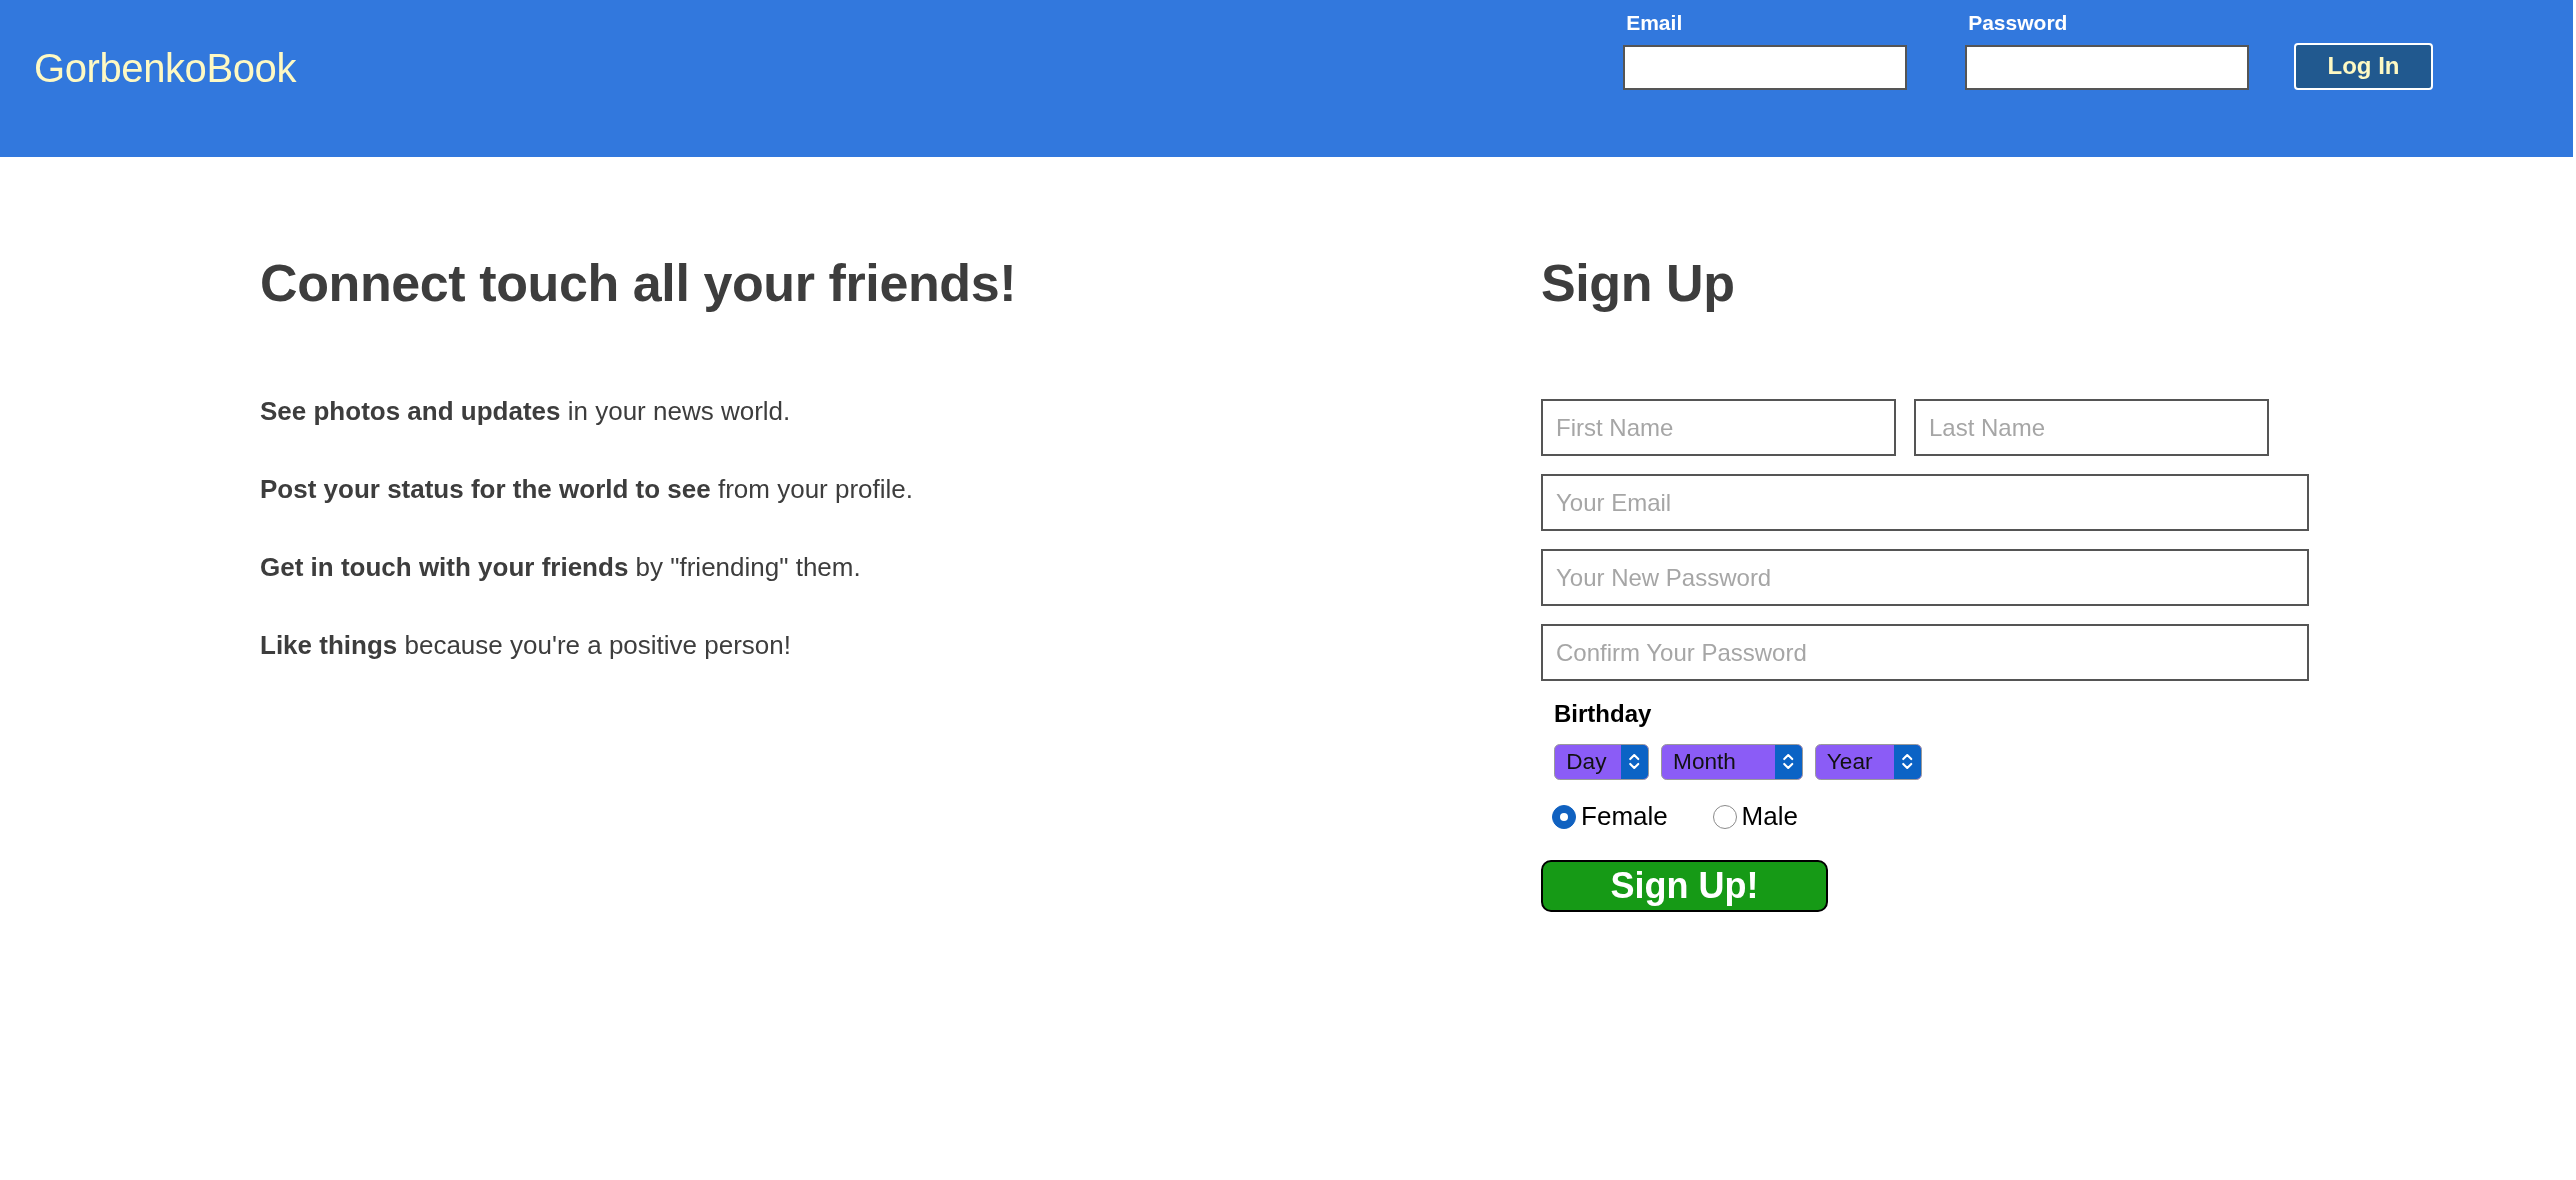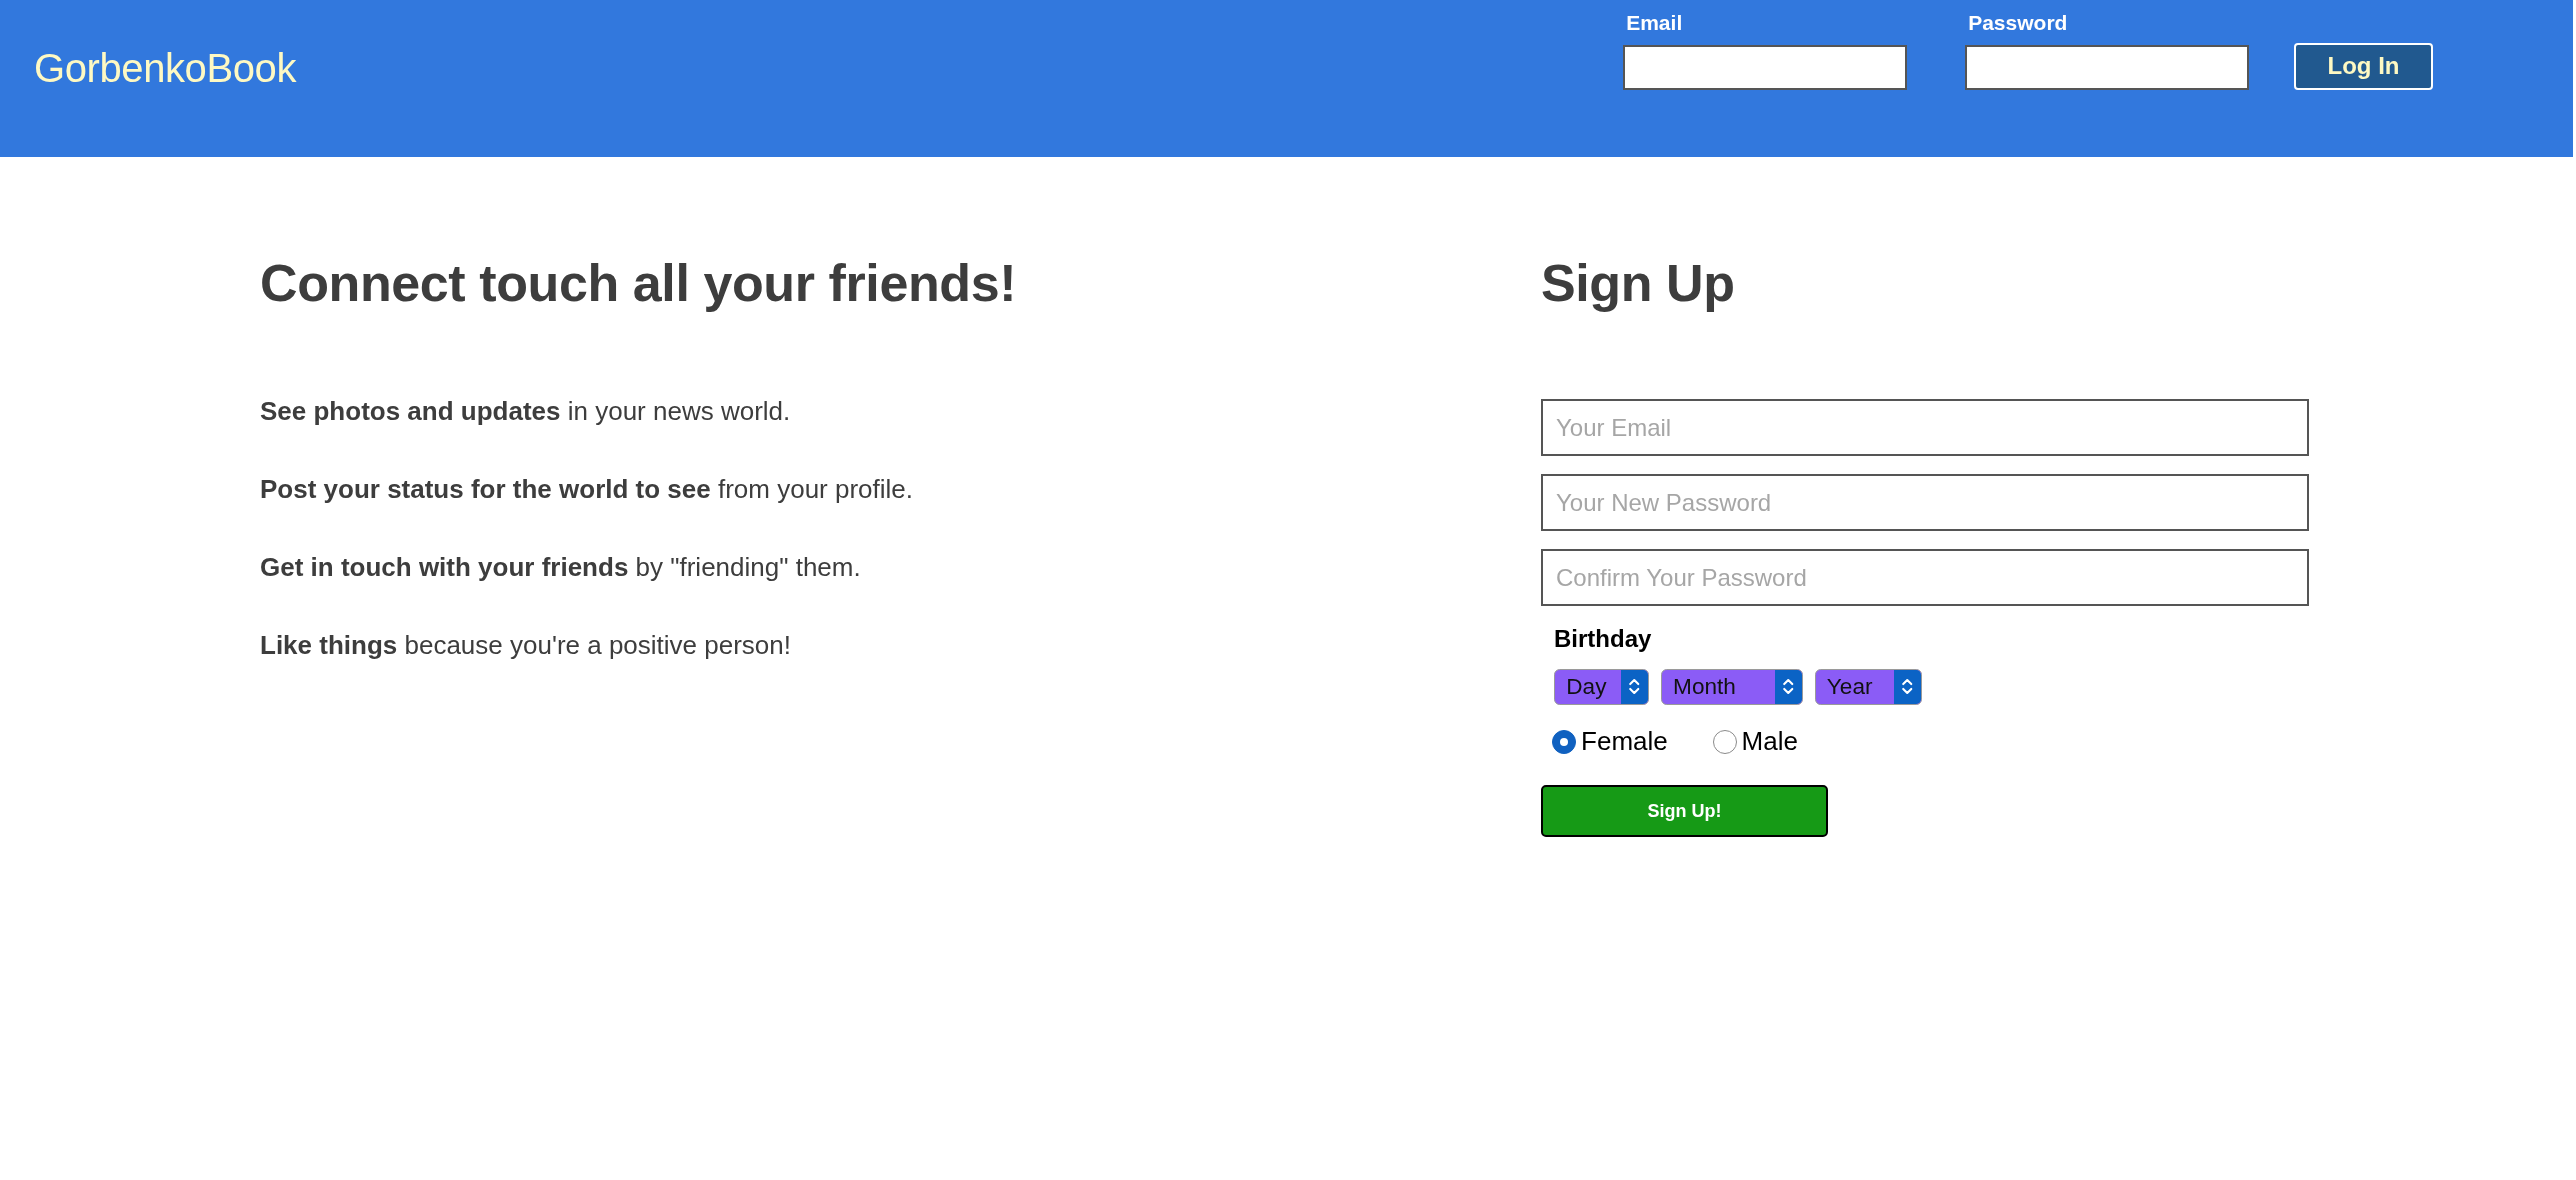--- a/index.html
+++ b/index.html
@@ -255,26 +255,26 @@
 
   .signup-btn {
     margin-top: 29px;
     margin-left: 0;
     width: 287px;
     height: 52px;
     box-sizing: border-box;
     background: #169a16;
     border: 2.4px solid #000000;
     color: #ffffff;
-    font-size: 18px;
+    font-size: 36px;
     font-weight: 700;
     font-family: "Liberation Sans", sans-serif;
     cursor: pointer;
     padding: 0;
-    border-radius: 5px;
+    border-radius: 10px;
   }
 </style>
 </head>
 <body>
 
 <div class="site-header">
   <div class="brand">GorbenkoBook</div>
 
   <div class="login-form">
     <div class="login-group">
@@ -307,20 +307,24 @@
         <span class="pitch-strong">Like things</span><span class="pitch-rest"> because you're a positive person!</span>
       </li>
     </ul>
   </div>
 
   <div class="signup">
     <h1 class="signup-title">Sign Up</h1>
 
     <div class="signup-form">
 
+      <div class="field-row">
+        <input class="field field-half" type="text" placeholder="First Name" style="">
+        <input class="field field-half last" type="text" placeholder="Last Name" style="">
+      </div>
 
       <div class="field-row">
         <input class="field field-full" type="text" placeholder="Your Email" style="">
       </div>
 
       <div class="field-row">
         <input class="field field-full" type="password" placeholder="Your New Password" style="">
       </div>
 
       <div class="field-row">

